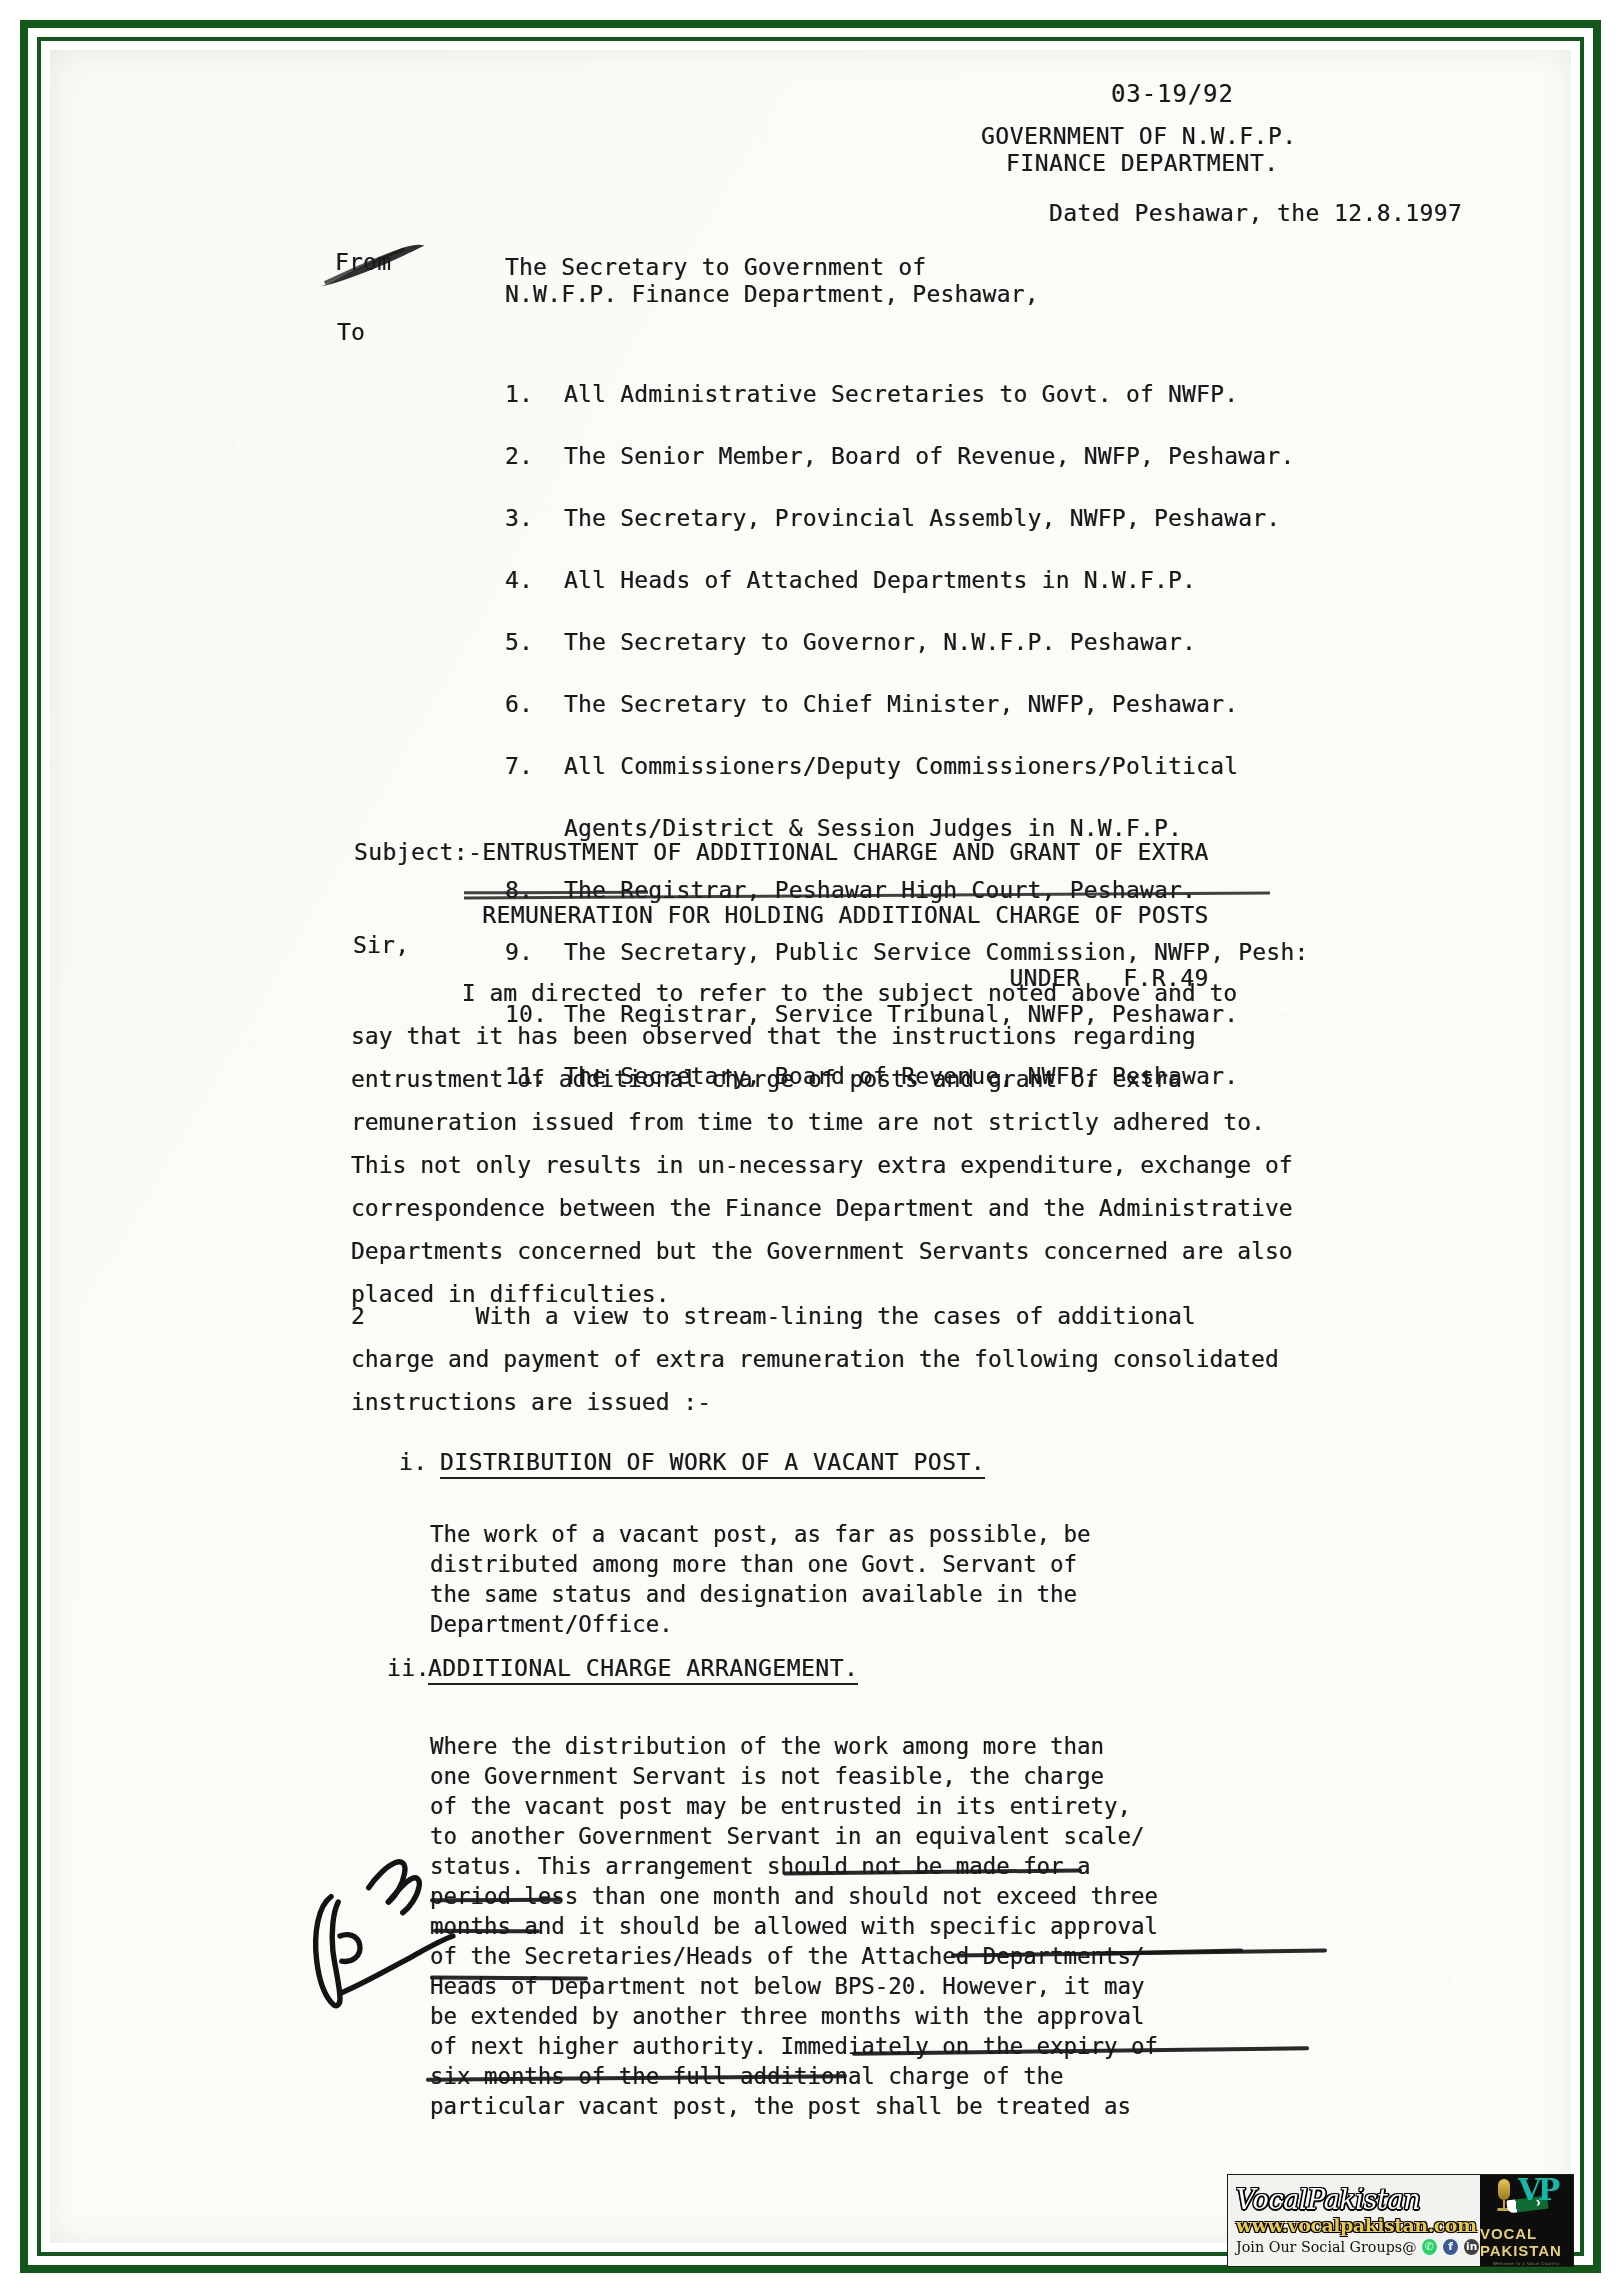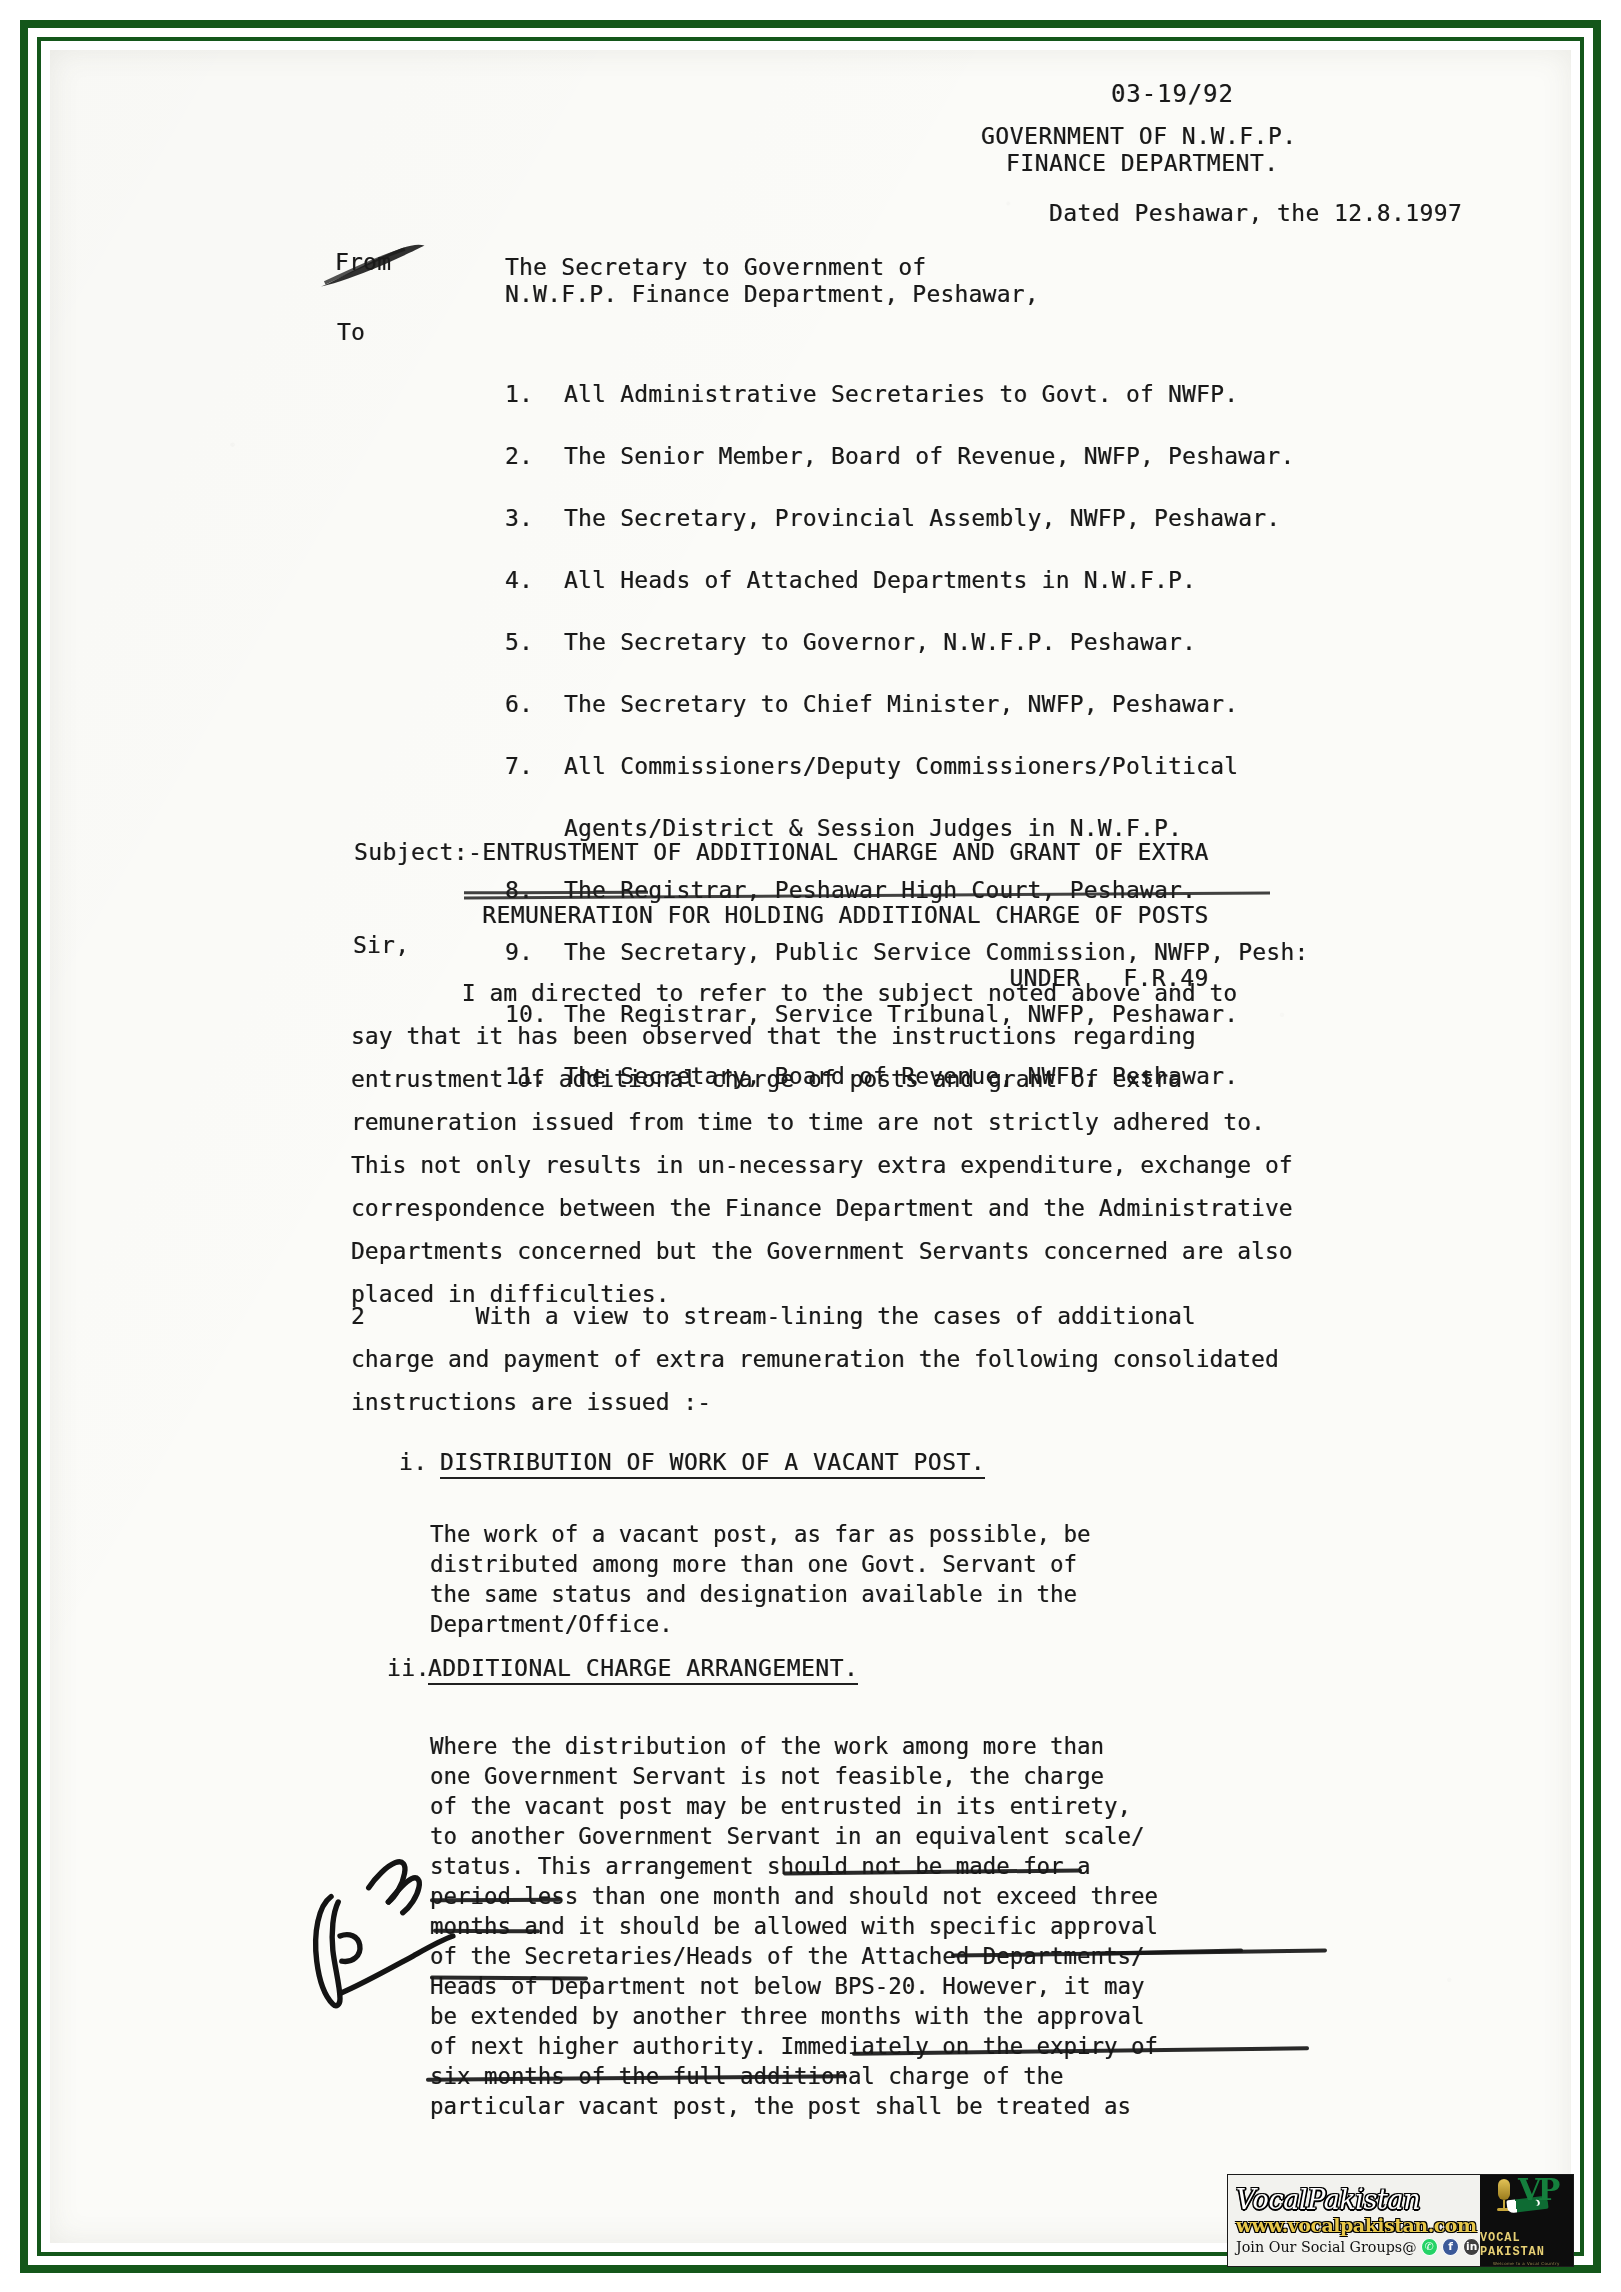--- a/index.html
+++ b/index.html
@@ -276,21 +276,21 @@
     flex: 0 0 93px;
   }
   .logo-mark {
     position: relative;
     width: 64px; height: 47px;
   }
   .logo-vp {
     position: absolute; right: 1.8px; top: 0;
     font-family: "DejaVu Serif", serif;
     font-weight: bold; font-size: 30px; line-height: 30px;
-    color: #15803d;
+    color: #14b8a6;
     letter-spacing: -3.6px;
   }
   .logo-mic {
     position: absolute; left: 3.6px; top: 3.6px;
     width: 11.6px; height: 21.5px; border-radius: 6.3px;
     background: linear-gradient(180deg,#e3c357,#9a7b1c);
   }
   .logo-mic-stem {
     position: absolute; left: 8px; top: 25px;
     width: 2.7px; height: 9px; background: #c8a63a;
@@ -307,23 +307,23 @@
     transform: rotate(-7deg);
   }
   .logo-flag::after {
     content: "";
     position: absolute; right: 9.9px; top: 3.1px;
     width: 6.3px; height: 6.3px; border-radius: 50%;
     background: transparent;
     box-shadow: 2px 0 0 0 #ffffff;
   }
   .logo-caption {
-    font-family: Liberation Mono, monospace;
+    font-family: Liberation Sans, sans-serif;
     font-weight: bold;
-    font-size: 12px;
+    font-size: 15px;
     letter-spacing: 0.9px;
     color: #e6cf74;
     margin-top: 16px;
   }
   .logo-tagline {
     font-family: "DejaVu Sans", sans-serif;
     font-size: 4px;
     letter-spacing: 0.4px;
     color: #9c8a4e;
     margin-top: 1.8px;

